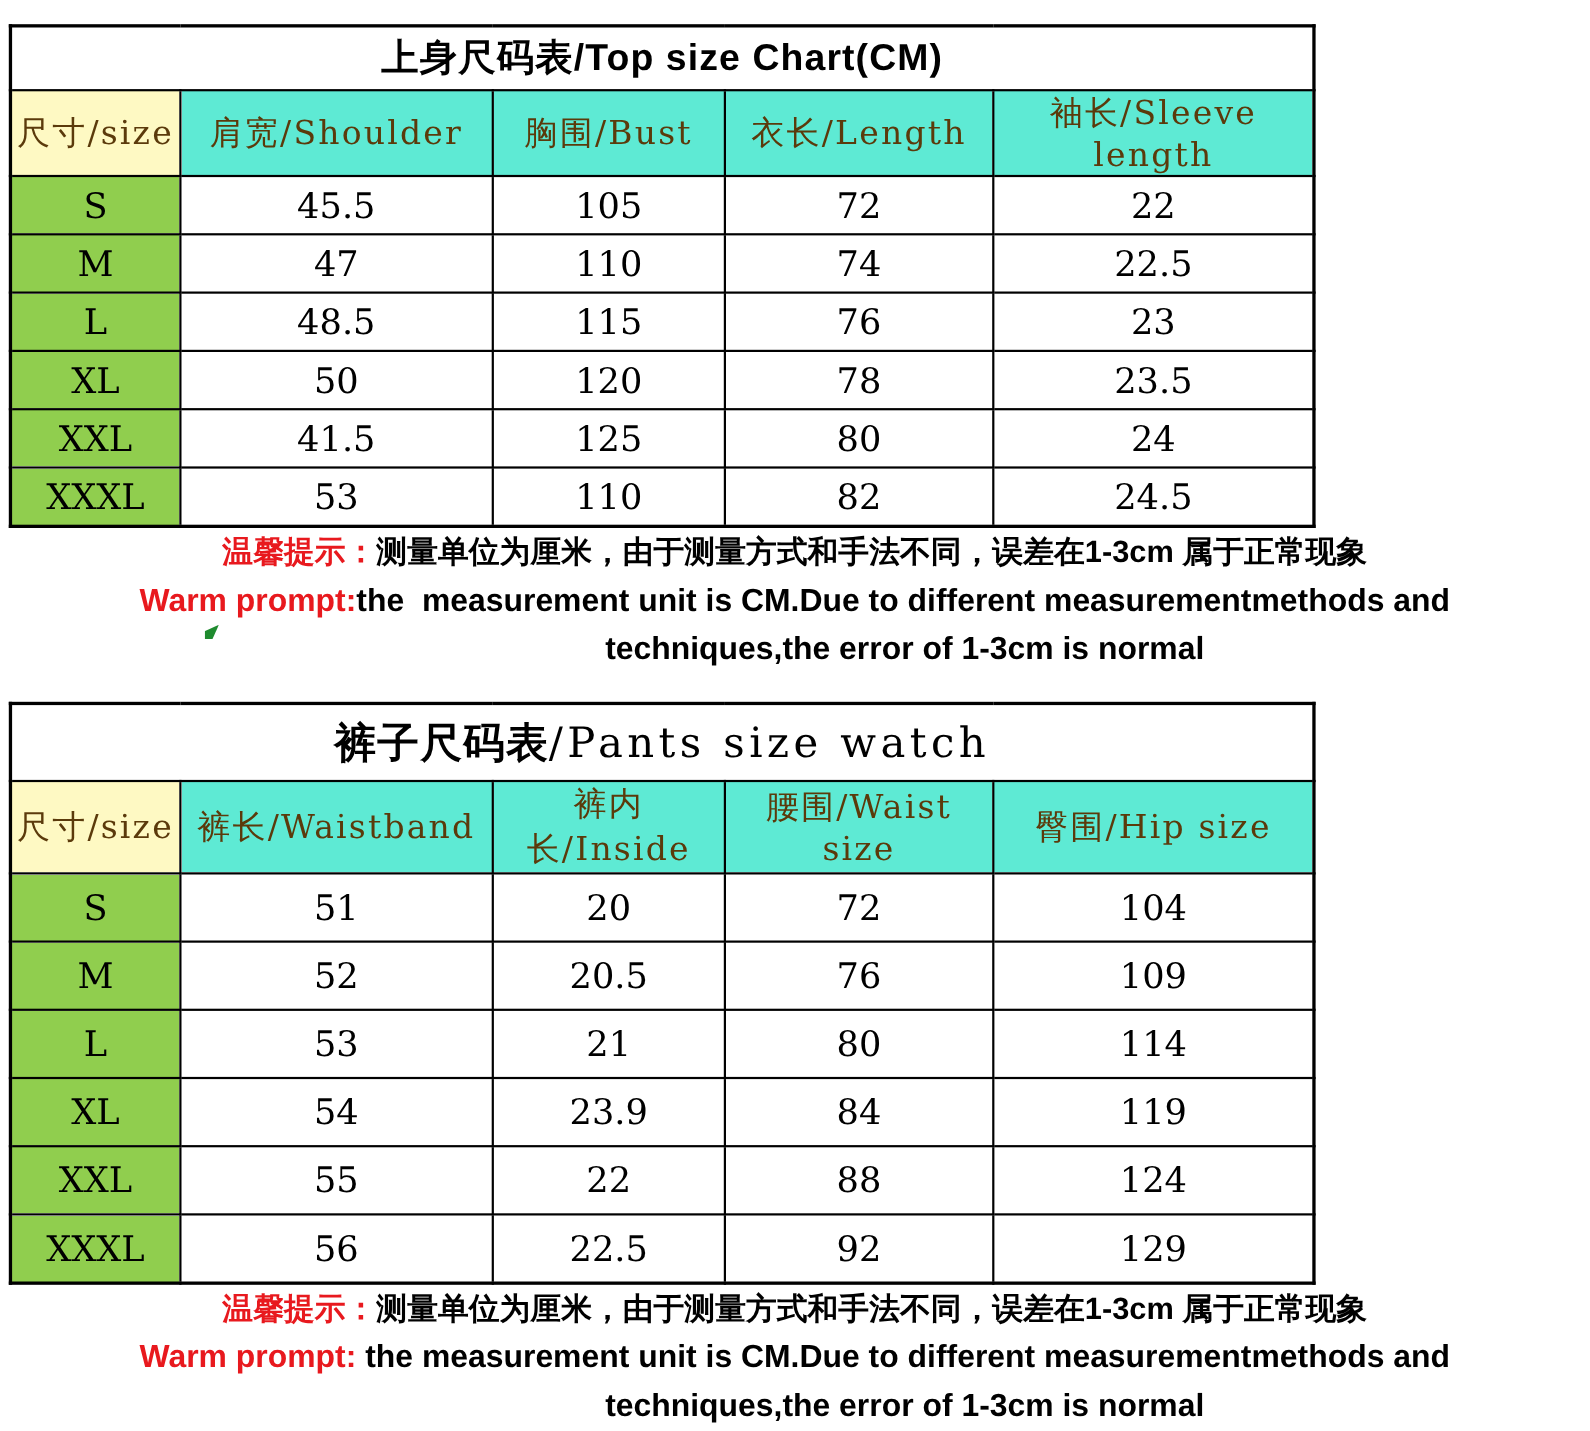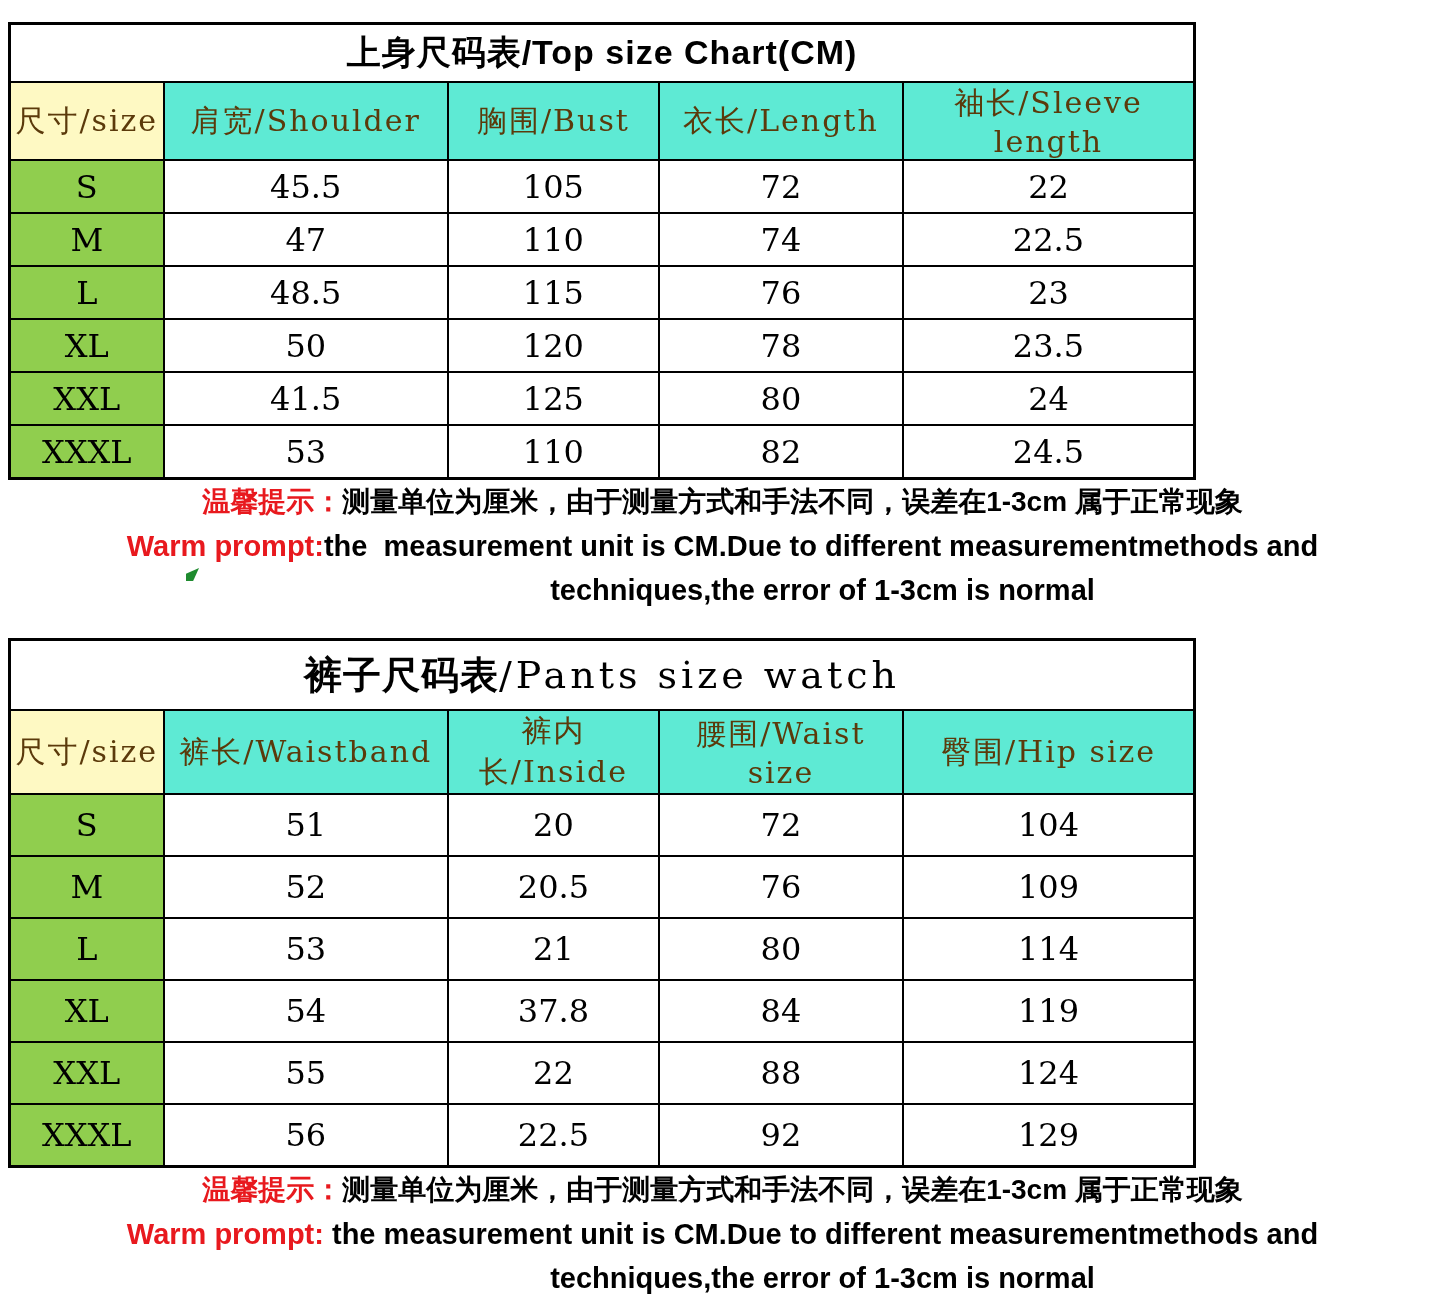--- a/index.html
+++ b/index.html
@@ -199,21 +199,21 @@
     <tr>
       <td class="val size-col">L</td>
       <td class="val">53</td>
       <td class="val">21</td>
       <td class="val">80</td>
       <td class="val">114</td>
     </tr>
     <tr>
       <td class="val size-col">XL</td>
       <td class="val">54</td>
-      <td class="val">37.8</td>
+      <td class="val">23.9</td>
       <td class="val">84</td>
       <td class="val">119</td>
     </tr>
     <tr>
       <td class="val size-col">XXL</td>
       <td class="val">55</td>
       <td class="val">22</td>
       <td class="val">88</td>
       <td class="val">124</td>
     </tr>

